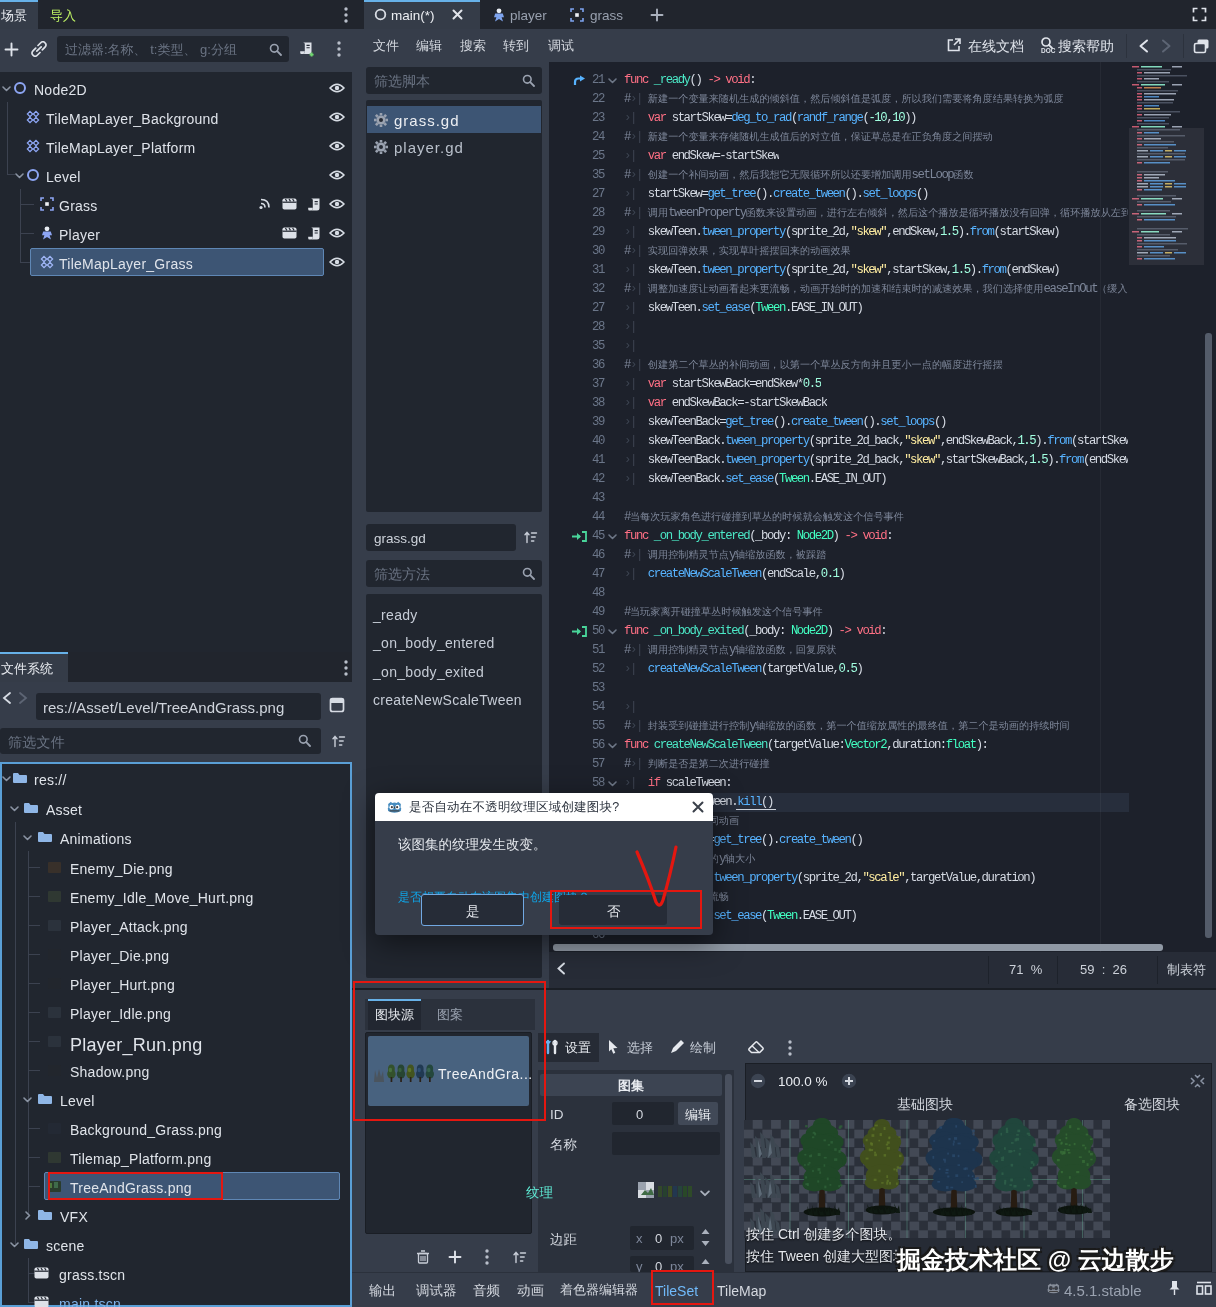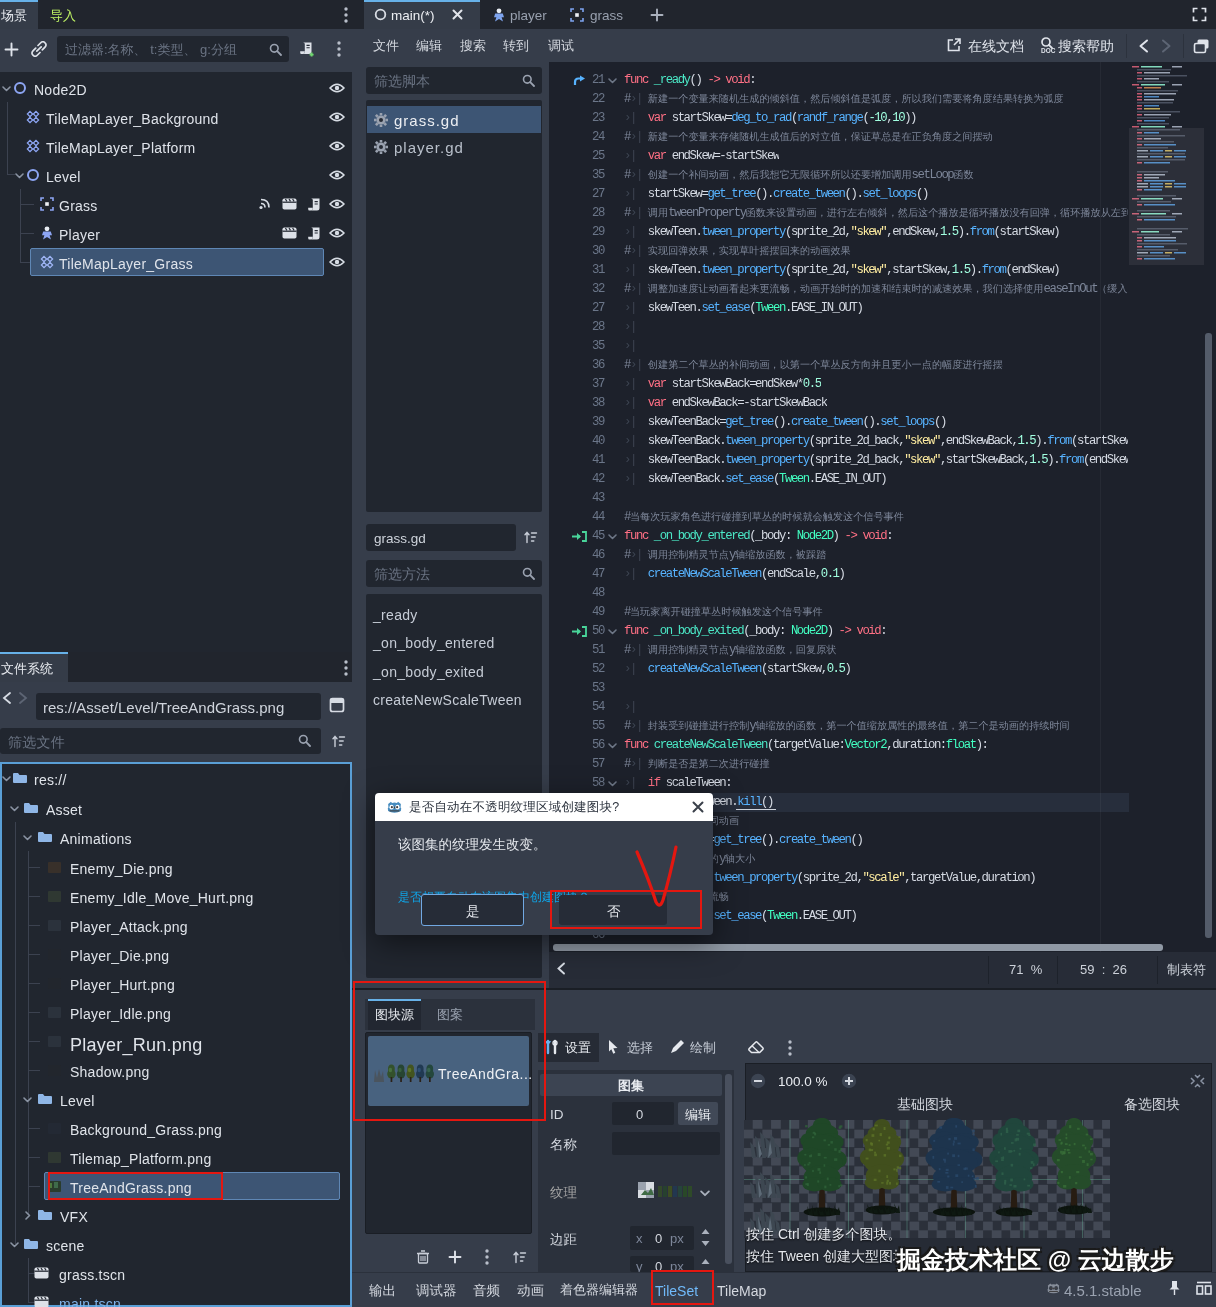--- a/index.html
+++ b/index.html
@@ -500,21 +500,21 @@
   </svg>
 <svg class="ab" style="left:572px;top:625.5px" width="16" height="11" viewBox="0 0 16 11">
     <path d="M0 5.5 L8 5.5" stroke="#49d59a" stroke-width="2"></path>
     <path d="M5 2 L9 5.5 L5 9 Z" fill="#49d59a"></path>
     <path d="M10 1 L14 1 L14 10 L10 10" fill="none" stroke="#49d59a" stroke-width="1.8"></path>
   </svg>
 <div class="ln code" style="left:624px;top:621.5px;max-width:504px;overflow:hidden"><span class="k">func </span><span class="fd">_on_body_exited</span><span class="wh">(_body: </span><span class="ty">Node2D</span><span class="wh">)</span><span class="k"> -&gt; void</span><span class="wh">:</span></div>
 <div class="num code" style="left:558px;top:640.5px">51</div>
 <div class="ln code" style="left:624px;top:640.5px;max-width:504px;overflow:hidden"><span class="cm">#</span><span class="tm">›| </span><span class="cm"><span class="cj">调用控制精灵节点</span>y<span class="cj">轴缩放函数，回复原状</span></span></div>
 <div class="num code" style="left:558px;top:659.5px">52</div>
-<div class="ln code" style="left:624px;top:659.5px;max-width:504px;overflow:hidden"><span class="tm">›|  </span><span class="fn">createNewScaleTween</span><span class="wh">(startSkew,</span><span class="nu">0.5</span><span class="wh">)</span></div>
+<div class="ln code" style="left:624px;top:659.5px;max-width:504px;overflow:hidden"><span class="tm">›|  </span><span class="fn">createNewScaleTween</span><span class="wh">(targetValue,</span><span class="nu">0.5</span><span class="wh">)</span></div>
 <div class="num code" style="left:558px;top:678.5px">53</div>
 <div class="ln code" style="left:624px;top:678.5px;max-width:504px;overflow:hidden"></div>
 <div class="num code" style="left:558px;top:697.5px">54</div>
 <div class="ln code" style="left:624px;top:697.5px;max-width:504px;overflow:hidden"><span class="tm">›|  </span></div>
 <div class="num code" style="left:558px;top:716.5px">55</div>
 <div class="ln code" style="left:624px;top:716.5px;max-width:504px;overflow:hidden"><span class="cm">#</span><span class="tm">›| </span><span class="cm"><span class="cj">封装受到碰撞进行控制</span>y<span class="cj">轴缩放的函数，第一个值缩放属性的最终值，第二个是动画的持续时间</span></span></div>
 <div class="num code" style="left:558px;top:735.5px">56</div>
 <svg class="ab" style="left:608px;top:740.5px" width="9" height="9" viewBox="0 0 9 9">
     <path d="M1 3 L4.5 6.5 L8 3" fill="none" stroke="#6e7787" stroke-width="1.6" stroke-linecap="round" stroke-linejoin="round"></path>
   </svg>
@@ -752,21 +752,21 @@
 <div class="ab" style="left:538px;top:1070px;width:196px;height:202px;background:#2b313c"></div>
 <div class="ab" style="left:540px;top:1074px;width:182px;height:22px;background:#3c4452;border-radius:2px"></div>
 <div class="txt" style="left:618px;top:1079px;color:#e8ebf0;font-weight:bold;font-size:13px">图集</div>
 <div class="txt" style="left:550px;top:1107px;color:#d4d8df;font-size:13.5px">ID</div>
 <div class="ab" style="left:612px;top:1102px;width:62px;height:23px;background:#21262f;border-radius:2px"></div>
 <div class="txt" style="left:636px;top:1108px;color:#d4d8df">0</div>
 <div class="ab" style="left:678px;top:1102px;width:40px;height:23px;background:#414957;border-radius:2px"></div>
 <div class="txt" style="left:685px;top:1108px;color:#e8ebf0">编辑</div>
 <div class="txt" style="left:550px;top:1137px;color:#d4d8df;font-size:13.5px">名称</div>
 <div class="ab" style="left:612px;top:1132px;width:108px;height:23px;background:#21262f;border-radius:2px"></div>
-<div class="txt" style="left:550px;top:1185px;color:#a3a3a3;font-size:13.5px">纹理</div>
+<div class="txt" style="left:526px;top:1185px;color:#5eead4;font-size:13.5px">纹理</div>
 <svg class="ab" style="left:638px;top:1182px" width="17" height="17" viewBox="0 0 17 17">
     <rect x="0" y="0" width="16" height="16" fill="#d8dce2"></rect>
     <rect x="0" y="0" width="8" height="8" fill="#9aa2ae"></rect>
     <rect x="8" y="8" width="8" height="8" fill="#9aa2ae"></rect>
     <path d="M3 13 L7 8 L10 11 L13 6 L16 13 Z" fill="#3f6b45"></path>
   </svg>
 <svg class="ab" style="left:658px;top:1184px" width="36" height="14" viewBox="0 0 36 14">
     <g>
       <rect x="0" y="2" width="4" height="11" fill="#33482a"></rect>
       <rect x="5" y="2" width="4" height="11" fill="#27412e"></rect>

